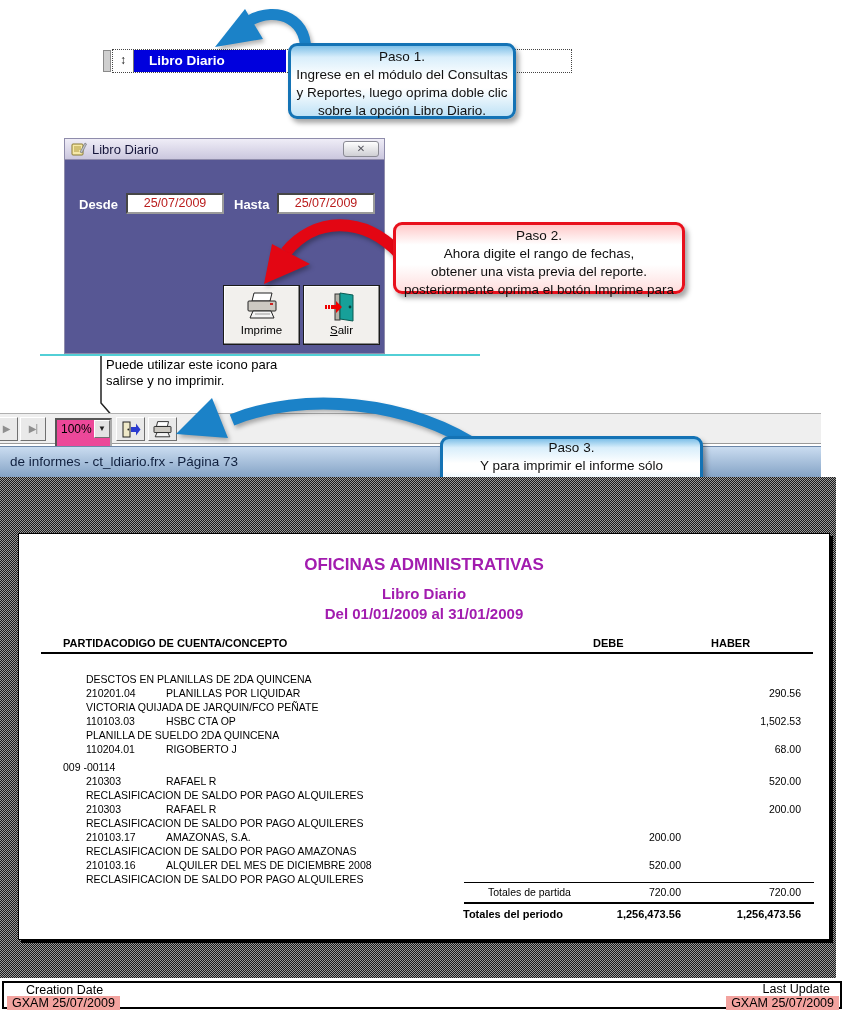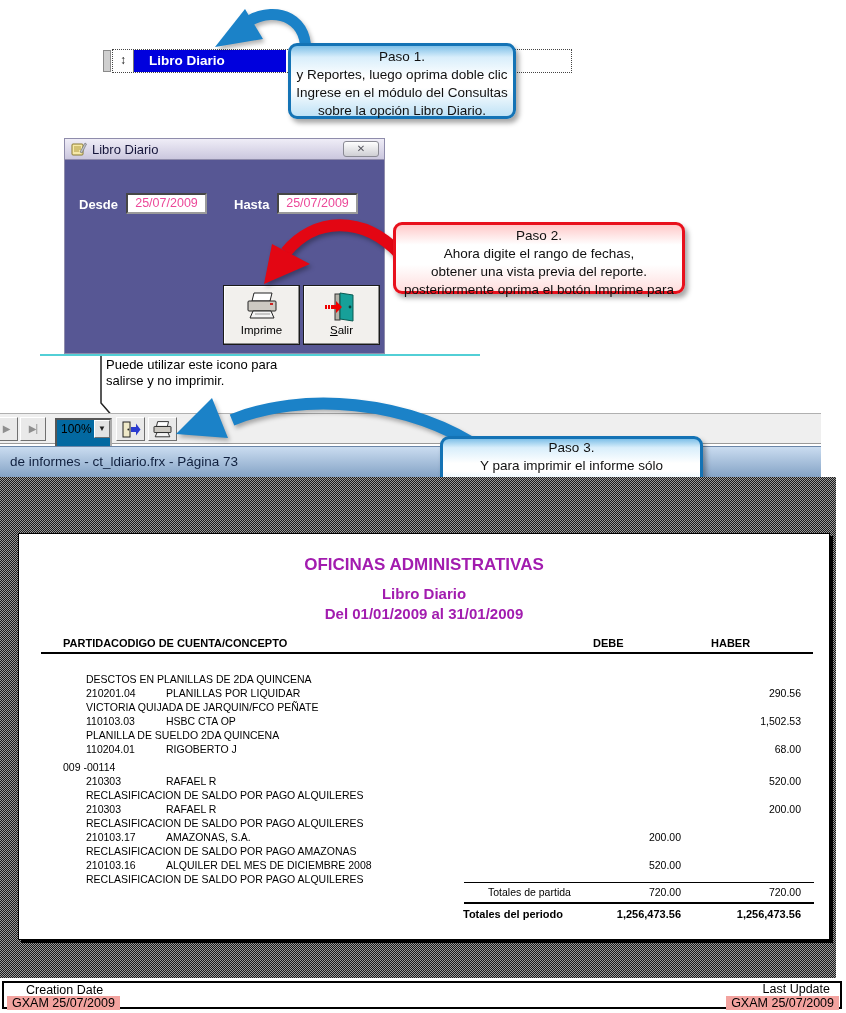--- a/index.html
+++ b/index.html
@@ -34,39 +34,39 @@
             border:1px solid #8f8cab; background:#575794; }
   .dlg-title { position:absolute; left:0; top:0; width:100%; height:21px;
                background:linear-gradient(#efedf7,#cbc7de); border-bottom:1px solid #8f8cab; }
   .dlg-title-text { position:absolute; left:27px; top:3px; font-size:13px; color:#15153a; }
   .dlg-icon { position:absolute; left:6px; top:2px; }
   .dlg-close { position:absolute; right:5px; top:2px; width:36px; height:16px;
                border:1px solid #8a8a94; border-radius:3px;
                background:linear-gradient(#fefefe,#cfcfd4); color:#55555e;
                font-size:10px; line-height:14px; text-align:center; }
   .dlg-label { position:absolute; color:#fff; font-weight:bold; font-size:13px; }
-  .dlg-input { position:absolute; width:81px; height:21px; background:#fff;
+  .dlg-input { position:absolute; width:98px; height:21px; background:#fff;
                border:2px inset #9a9a9a; font-size:12.5px; text-align:center;
-               line-height:17px; color:#ec4899; }
+               line-height:17px; color:#b91c1c; }
   .dlg-btn { position:absolute; top:146px; width:77px; height:60px; background:#f2f0ed;
              border:1px solid #1a1a1a; box-shadow:inset -1px -1px 0 #8a8a8a, inset 1px 1px 0 #fff;
              text-align:center; font-size:11.5px; color:#000; }
   .dlg-btn .bicon { margin-top:6px; height:32px; }
   #cyan-line { position:absolute; left:40px; top:354px; width:440px; height:2px; background:#52cfd6; }
 
   
   #note { position:absolute; left:106px; top:357px; font-size:13px; line-height:16px;
           color:#000; text-align:left; }
   #note-line { position:absolute; left:94px; top:355px; }
   #toolbar { position:absolute; left:0; top:413px; width:821px; height:31px; background:#efefef;
              border-top:1px solid #b0b0b0; border-bottom:1px solid #9a9a9a; }
   .tb-btn { position:absolute; top:3px; height:24px; background:#e9e9e9; text-align:center;
             border:1px solid; border-color:#fff #707070 #707070 #fff; }
   .tb-glyph { font-size:10px; line-height:22px; color:#8f8f8f; letter-spacing:-1px; }
-  #tb-combo { position:absolute; left:55px; top:4px; width:57px; height:32px; background:#0369a1;
+  #tb-combo { position:absolute; left:55px; top:4px; width:57px; height:32px; background:#ec4899;
               border:2px inset #aaa; }
   #tb-combo .val { position:absolute; left:4px; top:2px; font-size:12px; color:#000; }
   #tb-combo .drop { position:absolute; right:0; top:0; width:16px; height:18px; background:#e3e3e3;
                     border:1px solid; border-color:#fff #707070 #707070 #fff;
                     font-size:8px; line-height:16px; text-align:center; color:#222; }
 
   
   #wtitle { position:absolute; left:0; top:446px; width:821px; height:31px;
             background:linear-gradient(#cadcf0,#84a3c6); border-top:1px solid #6b86a8;
             font-size:13.5px; color:#10203e; line-height:30px; padding-left:10px; }
@@ -110,22 +110,22 @@
     <div class="menu-label">Libro Diario</div>
   </div>
 
   <svg class="arrow-svg" style="left:205px;top:3px;" width="115" height="58" viewBox="0 0 115 58">
     <path d="M 100 55 C 106 16, 72 2, 44 18" stroke="#1b82c8" stroke-width="11" fill="none"></path>
     <polygon points="10,44 40,6 58,36" fill="#1b82c8"></polygon>
   </svg>
 
   <div id="callout1" class="callout blue-co">
     <div class="co-title">Paso 1.</div>
+    <div>Ingrese en el módulo del Consultas</div>
     <div>y Reportes, luego oprima doble clic</div>
-    <div>Ingrese en el módulo del Consultas</div>
     <div>sobre la opción Libro Diario.</div>
   </div>
 
   <div id="dialog">
     <div class="dlg-title">
       <span class="dlg-icon">
         <svg width="16" height="16" viewBox="0 0 16 16">
           <rect x="1" y="3" width="11" height="11" rx="1" fill="#f6e9a8" stroke="#8a7a30"></rect>
           <path d="M3 6h7M3 8h7M3 10h5" stroke="#b09a40" stroke-width="1" fill="none"></path>
           <path d="M9 11 L14 2 L15.5 3 L11 12 Z" fill="#c0c4cc" stroke="#555" stroke-width="0.5"></path>

